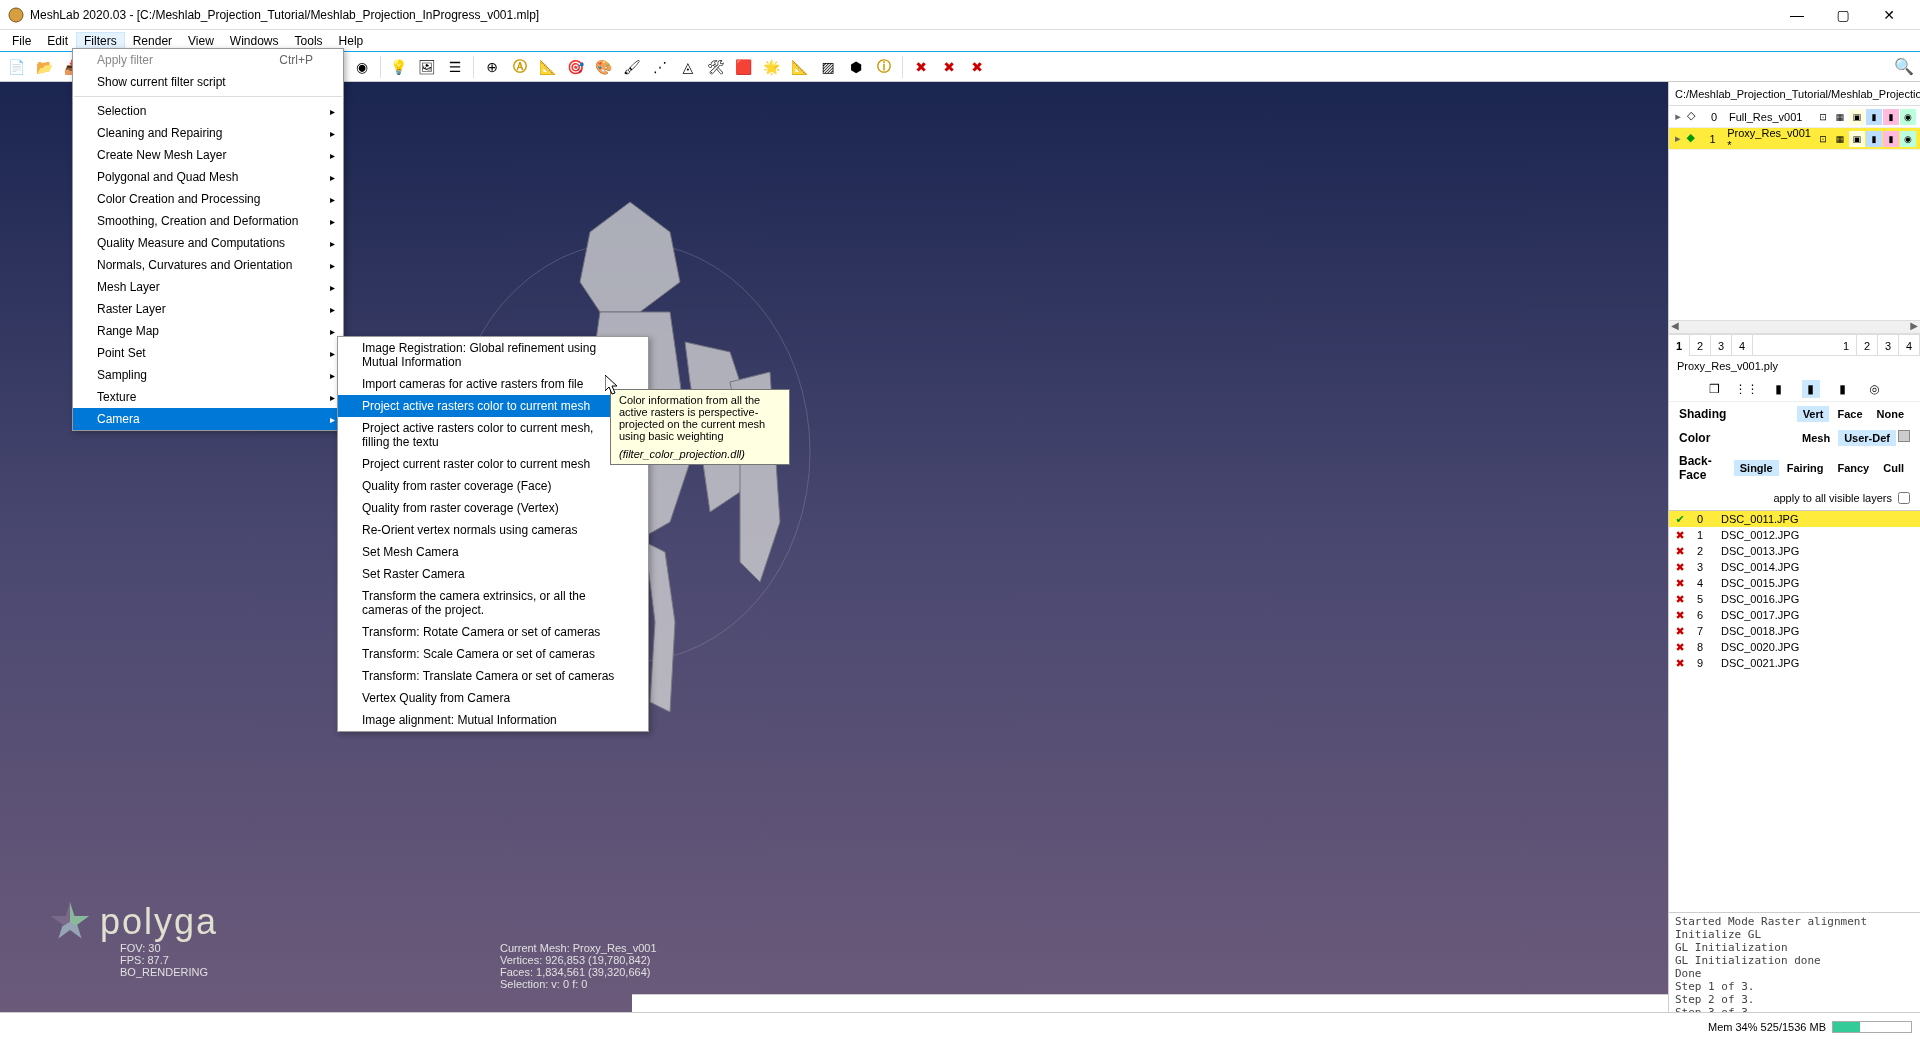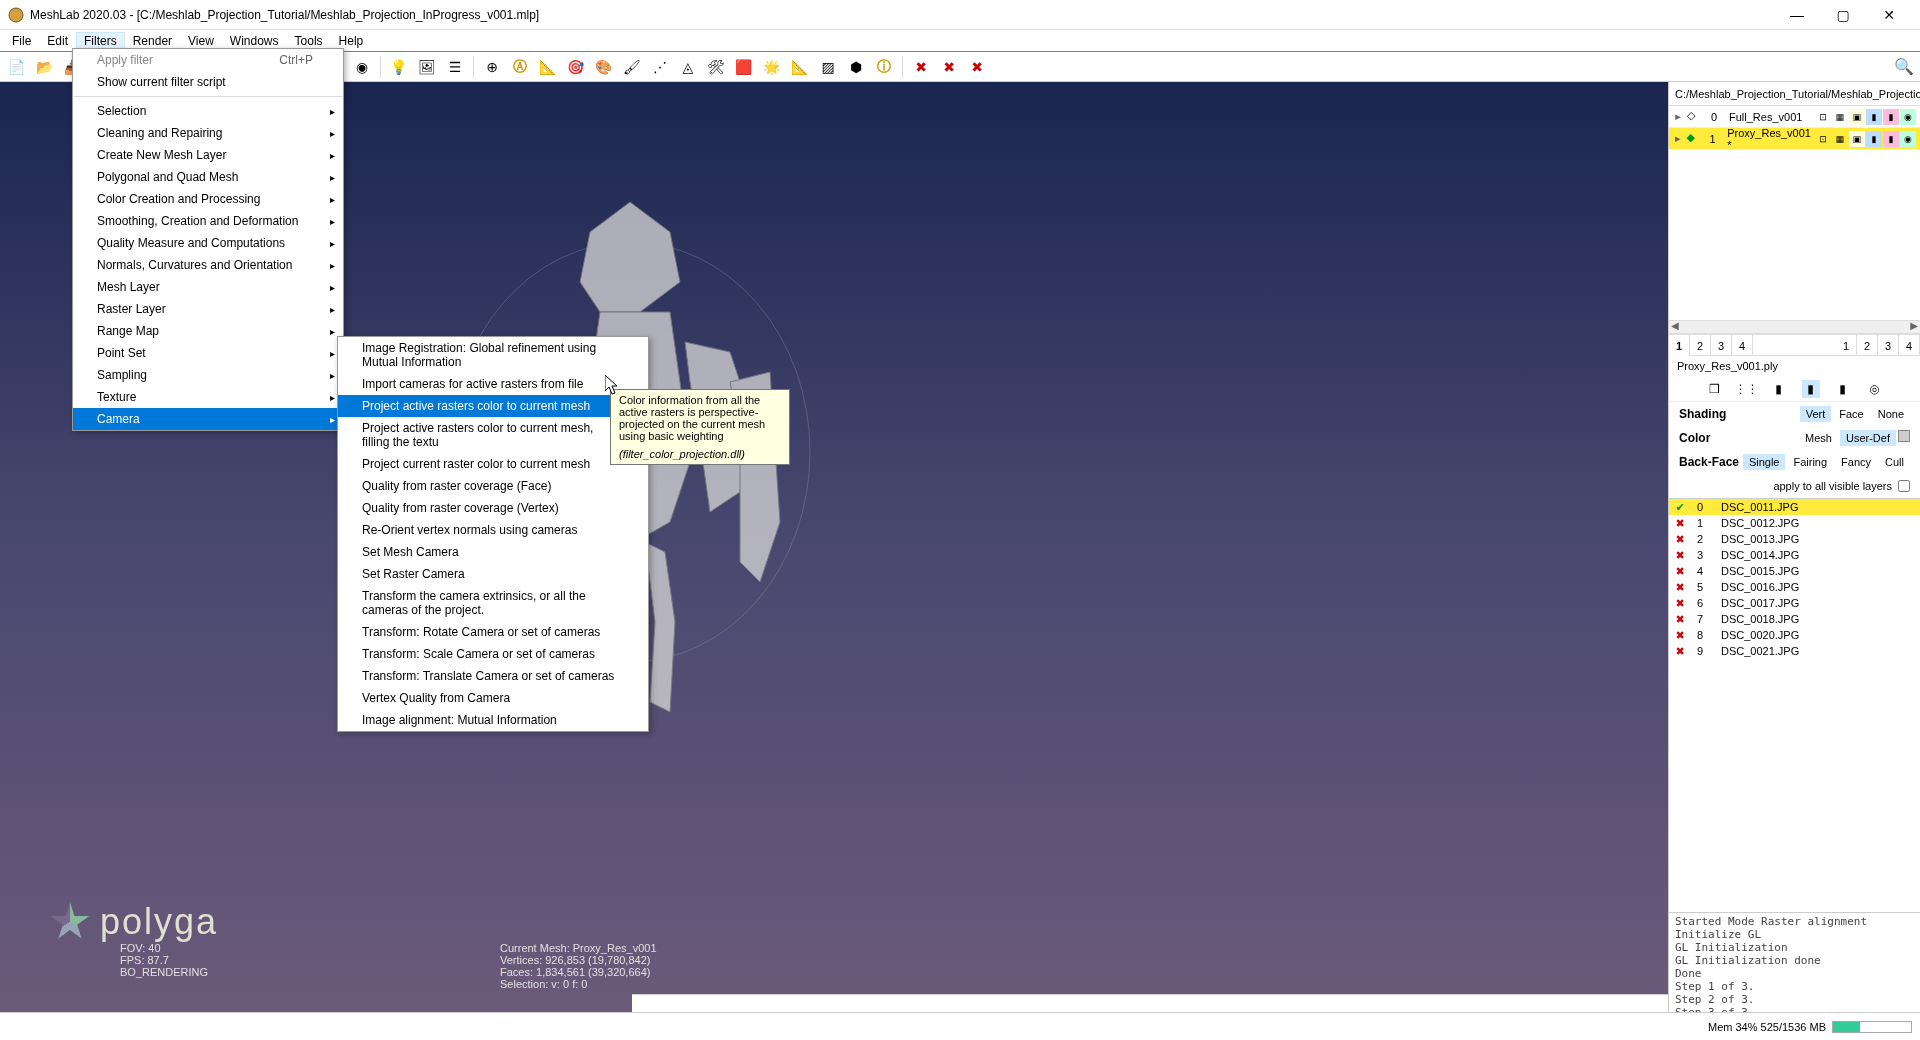--- a/index.html
+++ b/index.html
@@ -64,21 +64,21 @@
 .tab-strip .tab.active { background: #fff; font-weight: bold; }
 .tab-strip .spacer { flex: 1; }
 
 
 .prop-title { padding: 4px 8px; font-size: 11px; }
 .prop-icons { height: 26px; display: flex; justify-content: center; gap: 14px; align-items: center; border-bottom: 1px solid #eee; }
 .prop-icons span { width: 18px; height: 18px; display: flex; align-items: center; justify-content: center; font-size: 12px; }
 .prop-row { display: flex; align-items: center; padding: 4px 10px; font-size: 12px; }
 .prop-row .label { width: 70px; font-weight: bold; }
 .prop-row .opts { display: flex; gap: 2px; margin-left: auto; }
-.prop-row .opt { padding: 2px 6px; font-size: 11px; cursor: pointer; }
+.prop-row .opt { padding: 2px 6px; font-size: 11px; cursor: pointer; font-weight: bold; }
 .prop-row .opt.sel { background: #cce8ff; }
 .apply-row { display: flex; justify-content: flex-end; align-items: center; gap: 6px; padding: 6px 10px; font-size: 11px; }
 .apply-row input { width: 12px; height: 12px; }
 
 
 .raster-list { flex: 1; border-top: 1px solid #ccc; overflow-y: scroll; min-height: 150px; }
 .raster-row { height: 16px; display: flex; align-items: center; font-size: 11px; padding: 0 4px; gap: 10px; }
 .raster-row.selected { background: #ffeb3b; }
 .raster-row .mark { width: 14px; text-align: center; }
 .raster-row .ridx { width: 14px; }
@@ -197,21 +197,21 @@
           <path d="M290 200 L330 190 L340 340 L320 400 L300 380 L300 250 Z"></path>
         </g>
       </svg>
     </div>
     <div class="polyga-logo">
       <div class="polyga-star"></div>
       <span>polyga</span>
     </div>
     <div class="overlay-bottom">
       <div class="overlay-left">
-        <div>FOV: 40</div>
+        <div>FOV: 30</div>
         <div>FPS:   87.7</div>
         <div>BO_RENDERING</div>
       </div>
       <div class="overlay-mid">
         <div>Current Mesh: Proxy_Res_v001</div>
         <div>Vertices: 926,853    (19,780,842)</div>
         <div>Faces: 1,834,561    (39,320,664)</div>
         <div>Selection: v: 0 f: 0</div>
       </div>
     </div>

